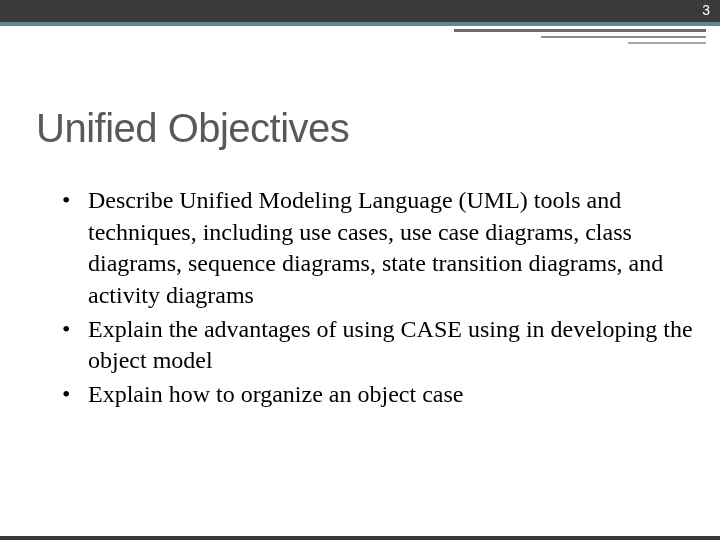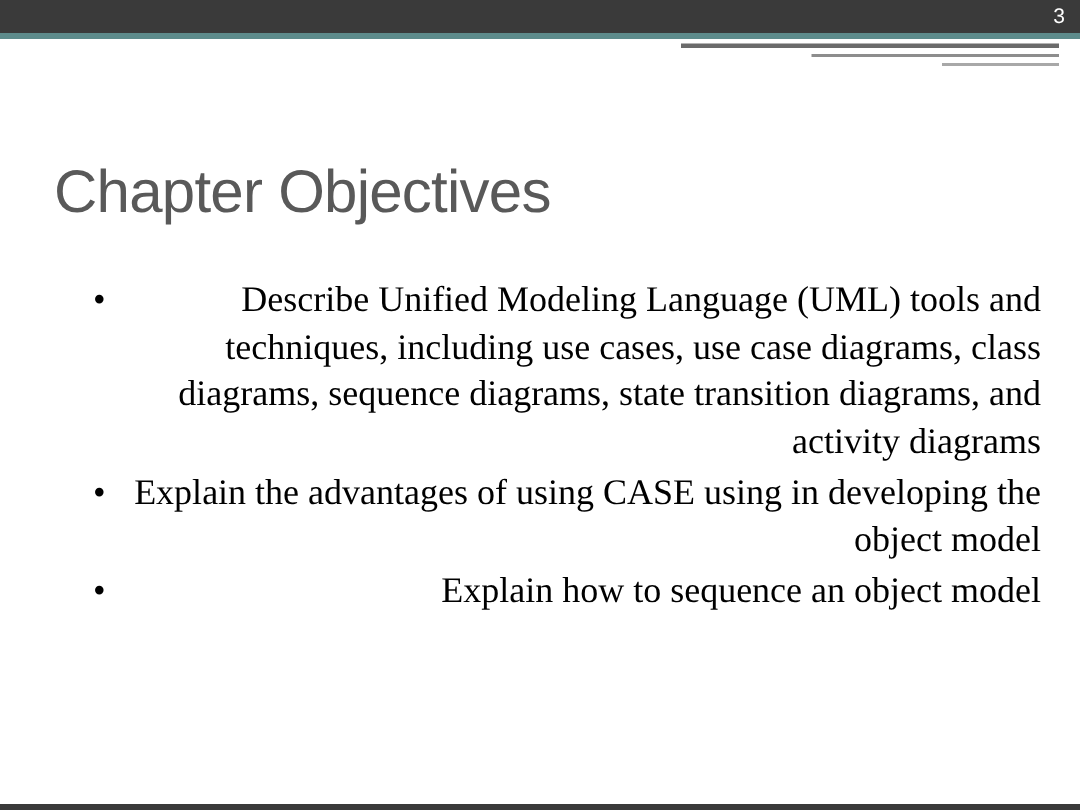--- a/index.html
+++ b/index.html
@@ -45,21 +45,20 @@
     font-family: 'Trebuchet MS', 'Segoe UI', Candara, sans-serif;
     color: #595959;
     font-size: 40px;
     font-weight: 400;
     margin: 56px 0 0 36px;
     letter-spacing: -0.5px;
   }
   .objectives-list {
     list-style: none;
     margin: 34px 26px 0 62px;
-    text-align: right;
   }
   .objectives-list li {
     position: relative;
     font-size: 24px;
     line-height: 1.32;
     color: #000000;
     padding-left: 26px;
     margin-bottom: 2px;
   }
   .objectives-list li::before {
@@ -85,21 +84,21 @@
 <div class="top-dark-bar">
   <span class="page-number">3</span>
 </div>
 <div class="teal-bar"></div>
 <div class="header-lines">
   <div class="hline h1"></div>
   <div class="hline h2"></div>
   <div class="hline h3"></div>
 </div>
 
-<h1 class="slide-title">Chapter Objectives</h1>
+<h1 class="slide-title">Unified Objectives</h1>
 
 <ul class="objectives-list">
   <li>Describe Unified Modeling Language (UML) tools and techniques, including use cases, use case diagrams, class diagrams, sequence diagrams, state transition diagrams, and activity diagrams</li>
   <li>Explain the advantages of using CASE using in developing the object model</li>
-  <li>Explain how to sequence an object model</li>
+  <li>Explain how to organize an object case</li>
 </ul>
 
 <div class="bottom-border"></div>
 
 </body></html>

